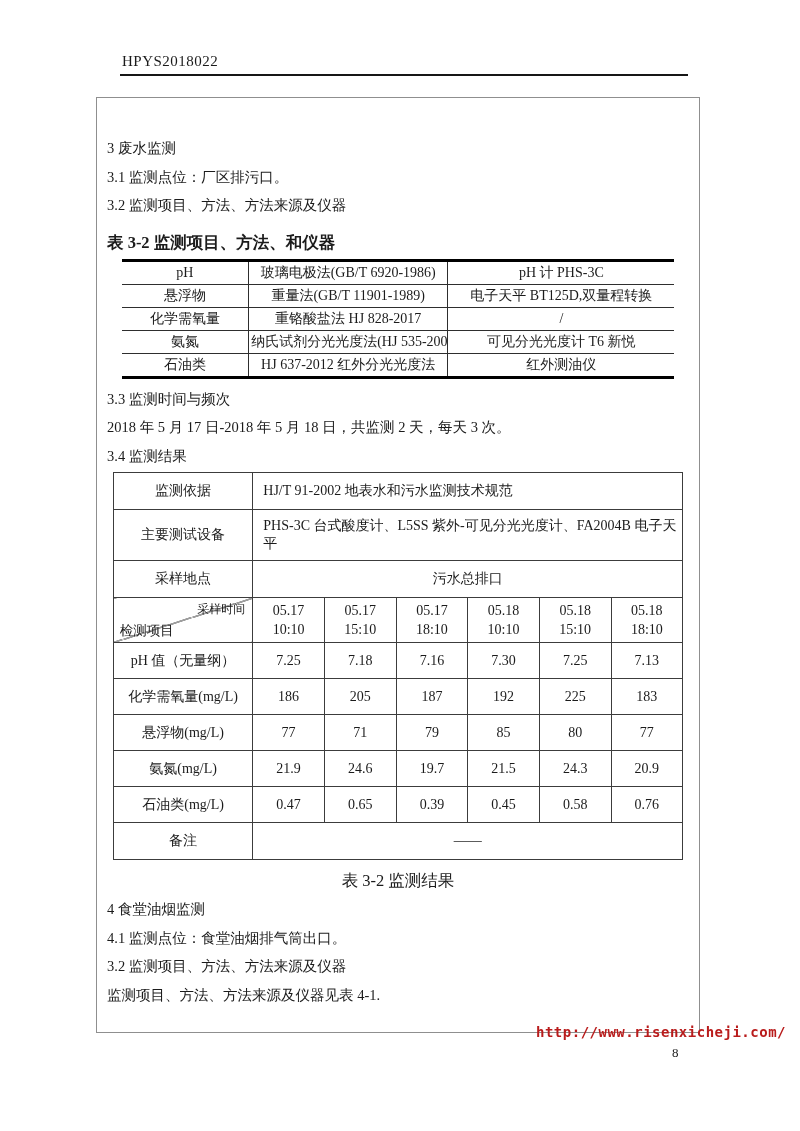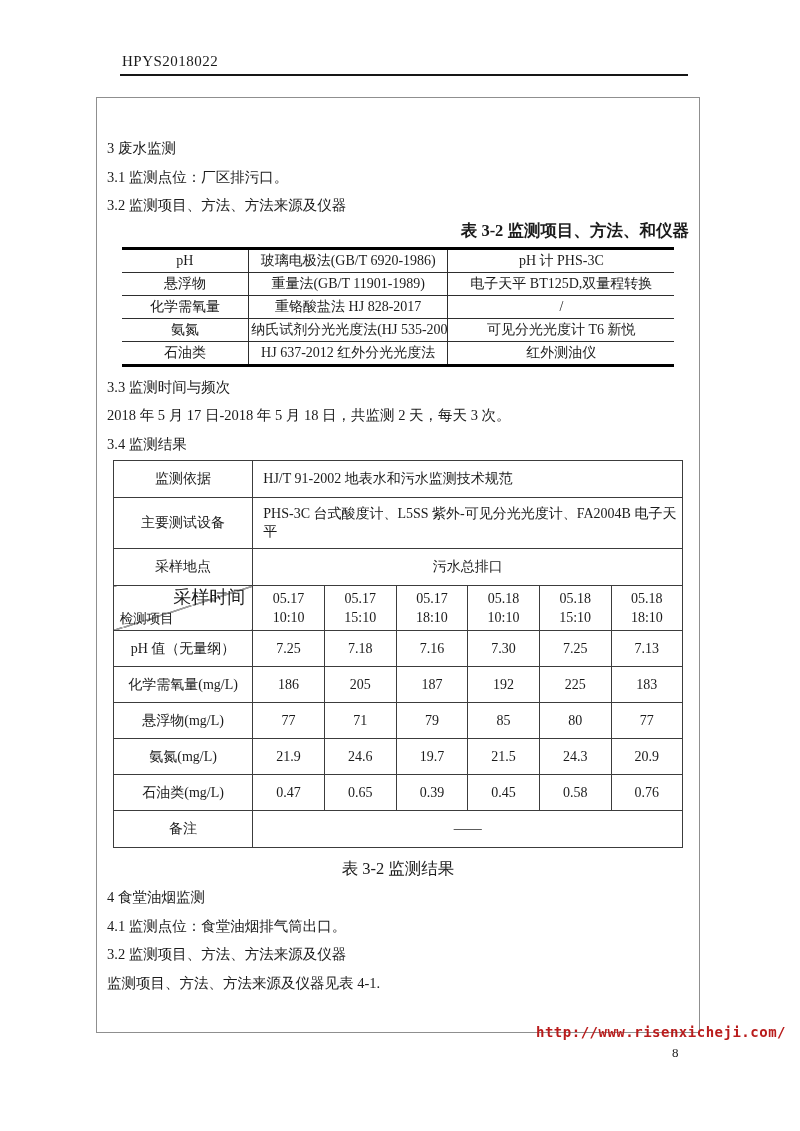--- a/index.html
+++ b/index.html
@@ -12,21 +12,21 @@
     position:absolute;left:122px;top:53px;font-size:15px;letter-spacing:.5px;
   }
   .header-rule{
     position:absolute;left:120px;top:74px;width:568px;height:2px;background:#161616;
   }
   .content-box{
     position:absolute;left:96px;top:97px;width:604px;height:936px;
     border:1px solid #8f8f8f;box-sizing:border-box;padding:36px 10px 0 10px;
   }
   .para{margin:0;font-size:14.5px;line-height:28.5px;white-space:pre-wrap;}
-  .tbl-title{margin:0 0 5px 0;text-align:right;font-weight:bold;font-size:16.5px;}
+  .tbl-title{margin:12px 0 5px 0;text-align:left;font-weight:bold;font-size:16.5px;}
   .tbl-caption{margin:10px 0 3px 0;text-align:center;font-weight:normal;font-size:16.5px;}
 
   
   table{border-collapse:collapse;}
   .t1{
     width:95%;margin:2px auto 6px auto;font-size:14px;table-layout:fixed;
     border-top:3px solid #000;border-bottom:3px solid #000;
   }
   .t1 th{
     font-weight:bold;border-bottom:2px solid #000;height:25px;text-align:center;padding:0 2px;
@@ -51,21 +51,21 @@
   .t2 .row-info3 td{height:34px;}
   .t2 .val-left{text-align:left;padding-left:10px;margin-top:44px;}
   .t2 .time-row td{height:42px;line-height:19px;}
   .t2 .data-row td{height:33px;}
   .t2 .remark-row td{height:34px;}
   .t2 .c-label{width:24.5%;}
   .corner{position:relative;padding:0;
     background:linear-gradient(to bottom right,
       transparent 49.5%, #3c3c3c 49.5%, #3c3c3c 50.6%, transparent 50.6%);
   }
-  .corner .top-lab{position:absolute;top:2px;right:7px;font-size:18px;}
+  .corner .top-lab{position:absolute;top:2px;right:7px;font-size:12px;}
   .corner .bot-lab{position:absolute;bottom:2px;left:6px;font-size:13.5px;}
 
   .page-number{position:absolute;left:672px;top:1045px;font-size:13px;}
   .watermark{
     position:absolute;left:536px;top:1024px;font-size:14px;font-weight:bold;
     font-family:"DejaVu Sans Mono","Liberation Mono",monospace;color:#b91c1c;letter-spacing:.5px;
   }
 </style>
 </head>
 <body>

